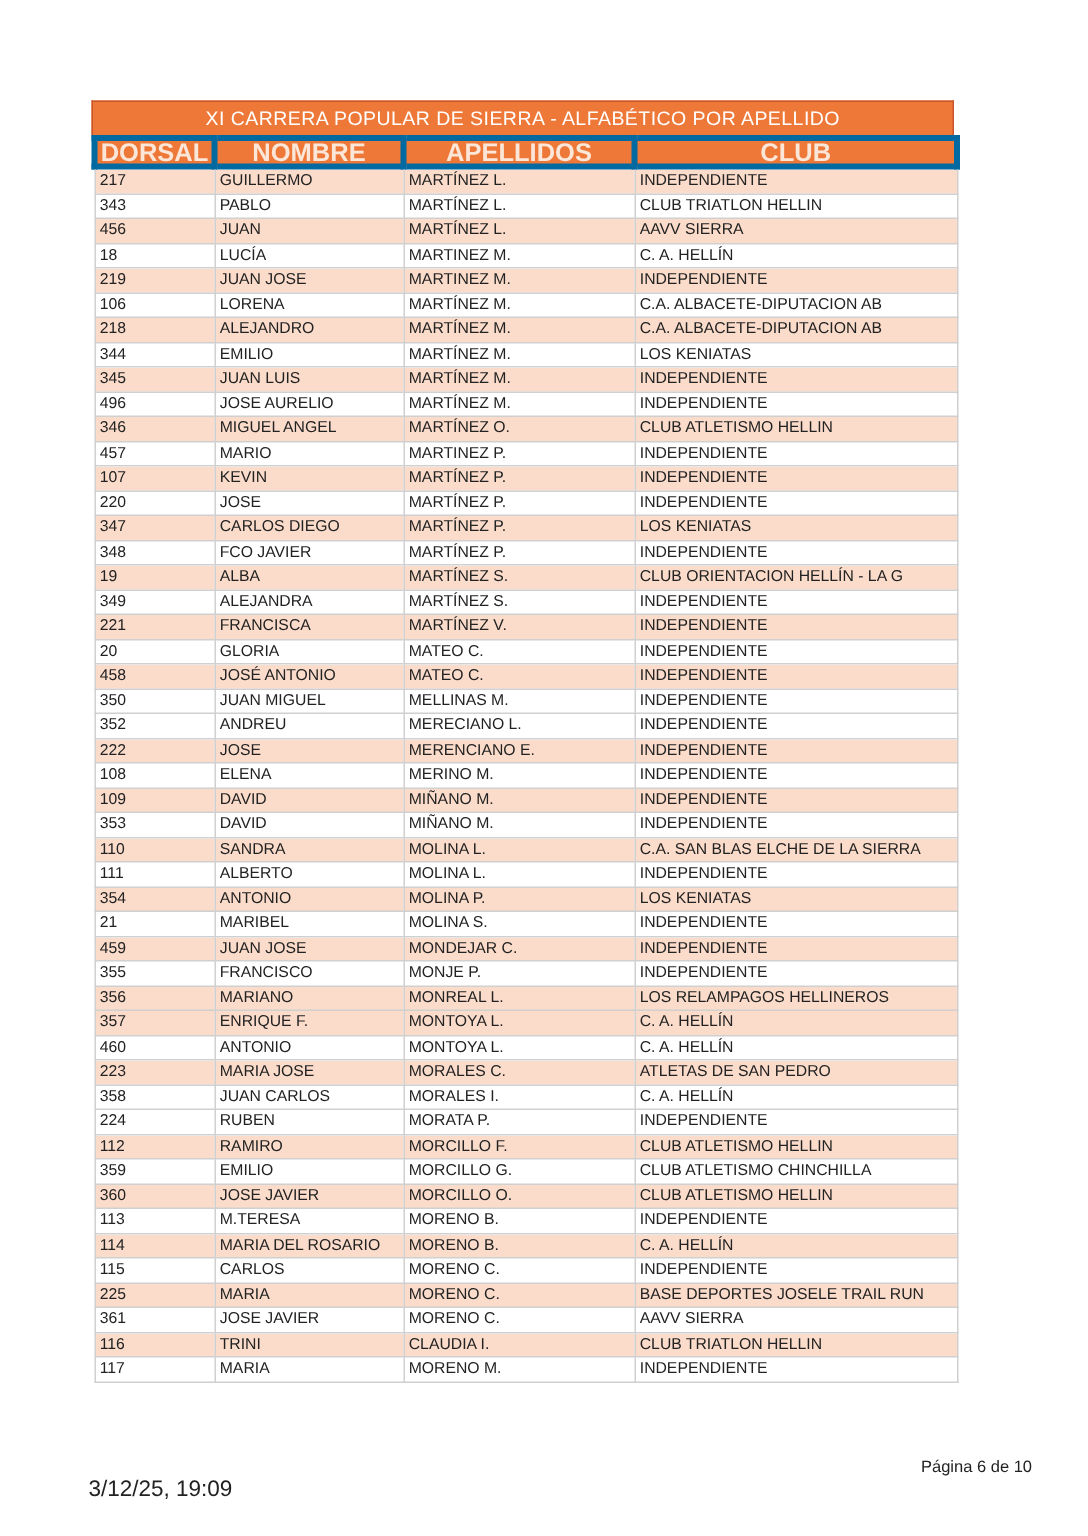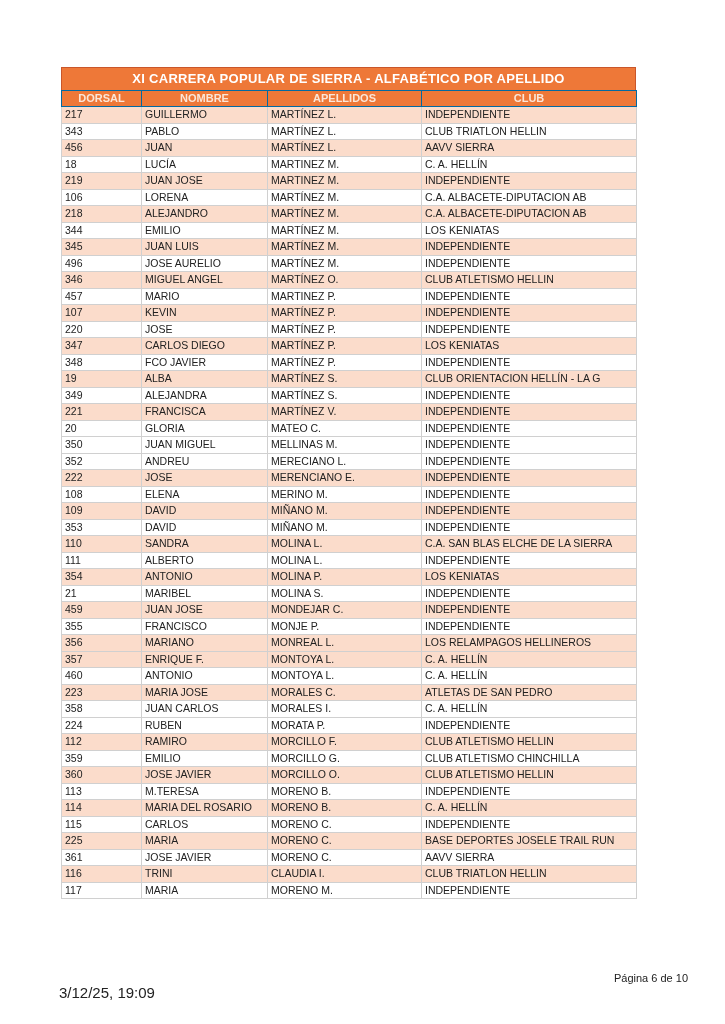--- a/index.html
+++ b/index.html
@@ -1,24 +1,24 @@
 <!DOCTYPE html>
 <html><head>
   <meta charset="utf-8">
   <style>
     html, body { margin: 0; padding: 0; background: #ffffff; }
     body { width: 725px; height: 1024px; position: relative; overflow: hidden;
            font-family: "Liberation Sans", sans-serif; }
     .sheet { position: absolute; left: 61px; top: 67px; width: 575px; }
     .title-bar { height: 22px; background: #ee7838; border: 1px solid #c9562a; border-bottom: none;
-                 color: #ffffff; font-weight: bold; font-size: 13px; text-align: center;
+                 color: #ffffff; font-weight: normal; font-size: 13px; text-align: center;
                  line-height: 22px; letter-spacing: 0.3px; }
     table { border-collapse: collapse; width: 575px; table-layout: fixed; }
-    th { background: #ee7838; color: #fbe6d8; font-size: 11px; font-weight: bold; height: 15px;
-         padding: 0; line-height: 15px; border: 1px solid #0369a1; text-align: center; }
+    th { background: #ee7838; color: #fbe6d8; font-size: 17px; font-weight: bold; height: 15px;
+         padding: 0; line-height: 15px; border: 4px solid #0369a1; text-align: center; }
     td { font-size: 10.5px; color: #222; height: 15.5px; padding: 0 3px; line-height: 15.5px;
          border: 1px solid #d0d0d0; white-space: nowrap; overflow: hidden; }
     td.dorsal { }
     tr.odd td { background: #fbdccb; }
     tr.even td { background: #ffffff; }
     col.c1 { width: 80px; } col.c2 { width: 126px; } col.c3 { width: 154px; } col.c4 { width: 215px; }
     .footer-left { position: absolute; left: 59px; top: 984px; font-size: 15px; color: #222; }
     .footer-right { position: absolute; right: 37px; top: 972px; font-size: 11px; color: #222; }
   </style>
 </head>
@@ -155,20 +155,26 @@
           <td>FRANCISCA</td>
           <td>MARTÍNEZ V.</td>
           <td>INDEPENDIENTE</td>
         </tr>
         <tr class="even">
           <td class="dorsal">20</td>
           <td>GLORIA</td>
           <td>MATEO C.</td>
           <td>INDEPENDIENTE</td>
         </tr>
+        <tr class="odd">
+          <td class="dorsal">458</td>
+          <td>JOSÉ ANTONIO</td>
+          <td>MATEO C.</td>
+          <td>INDEPENDIENTE</td>
+        </tr>
         <tr class="even">
           <td class="dorsal">350</td>
           <td>JUAN MIGUEL</td>
           <td>MELLINAS M.</td>
           <td>INDEPENDIENTE</td>
         </tr>
         <tr class="even">
           <td class="dorsal">352</td>
           <td>ANDREU</td>
           <td>MERECIANO L.</td>

